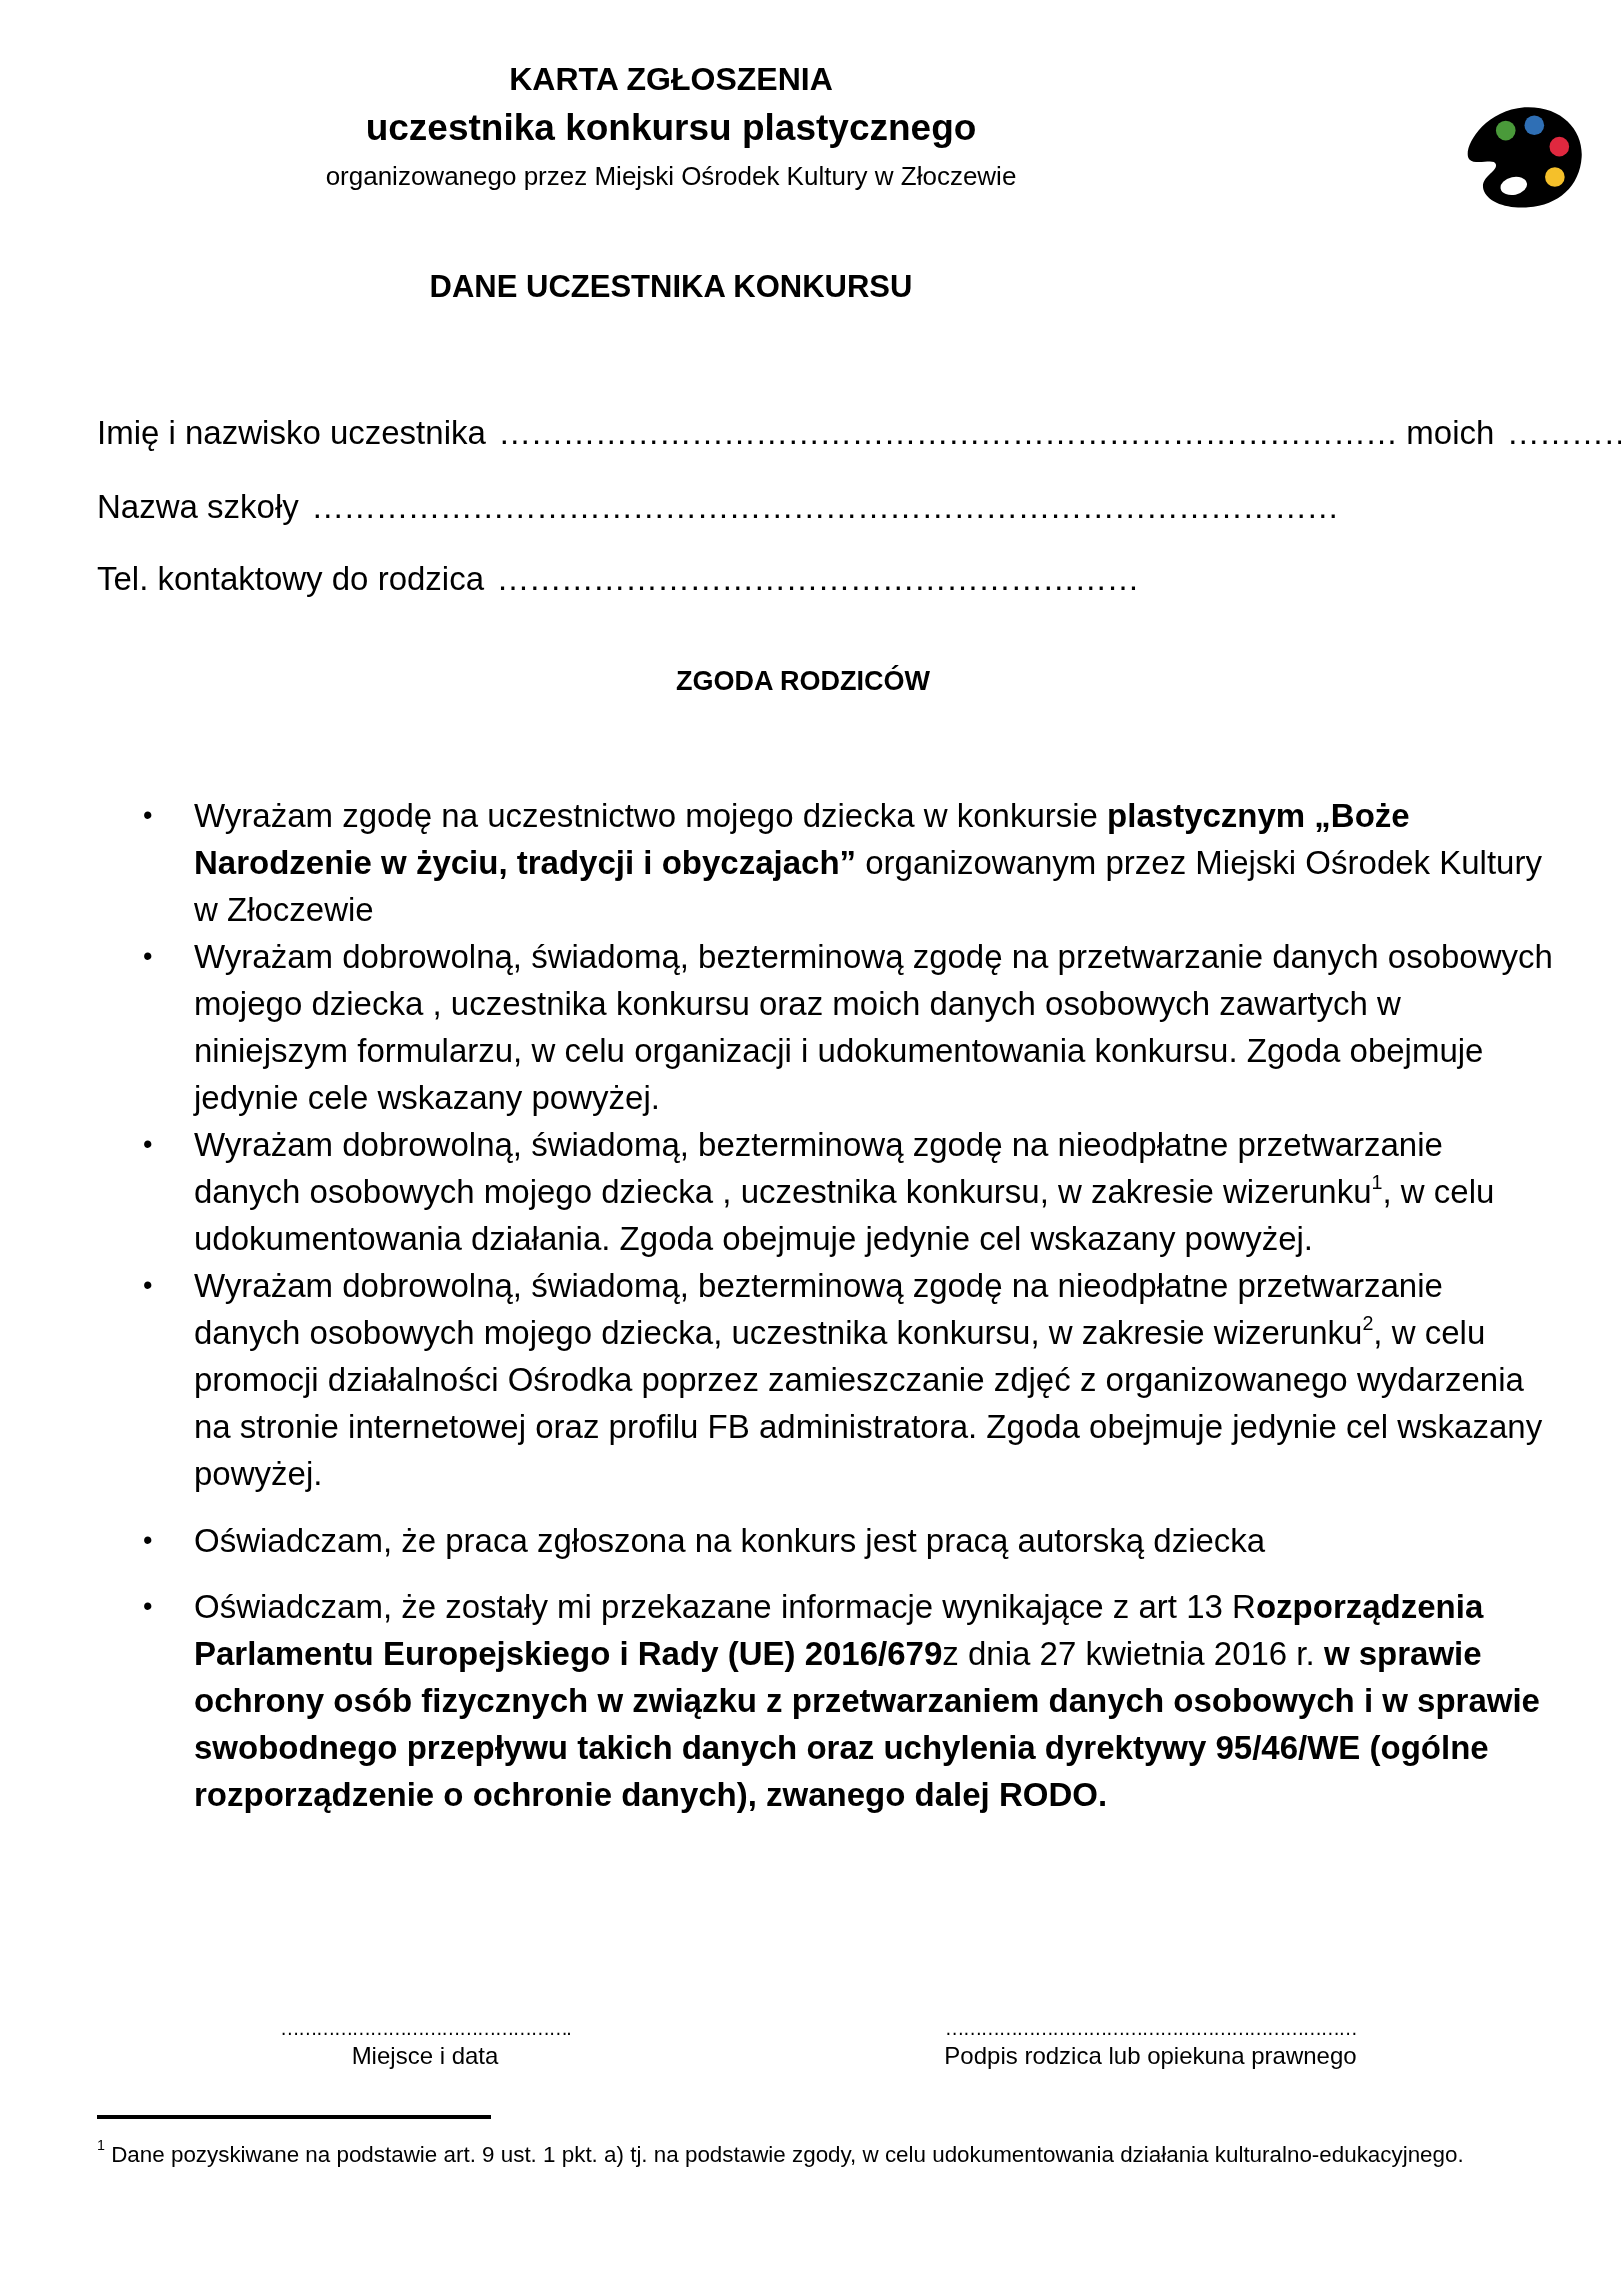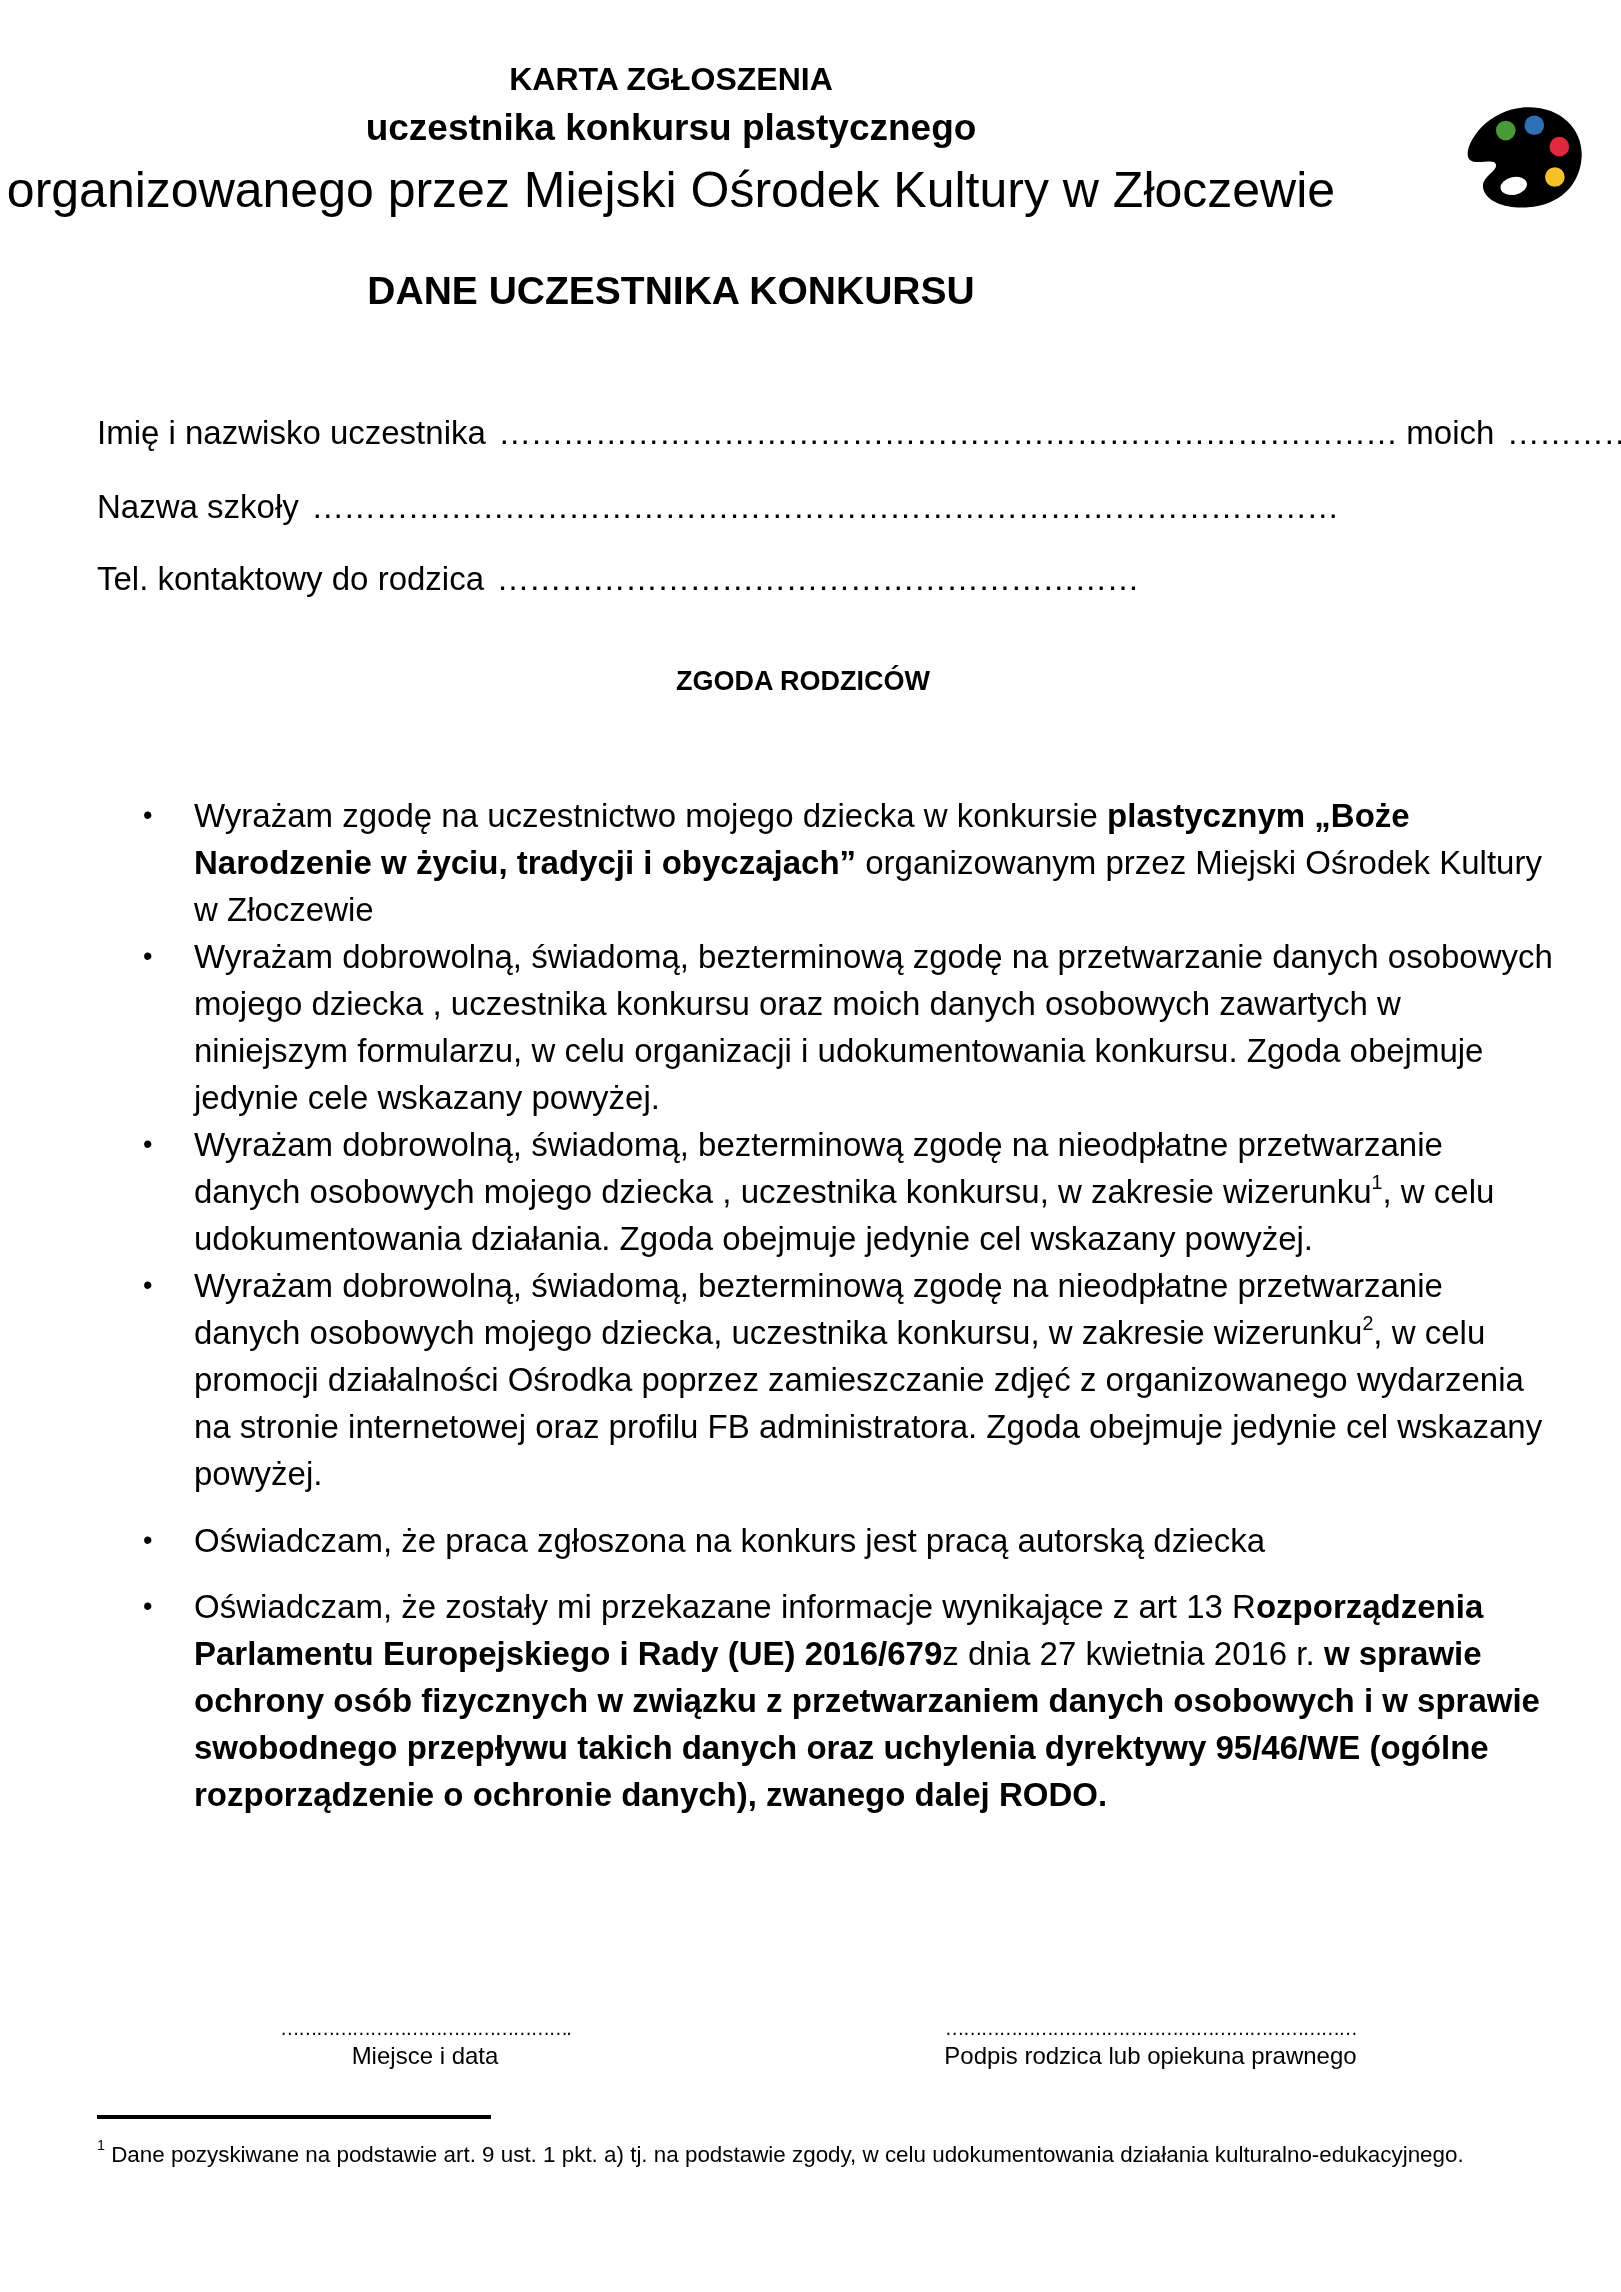--- a/index.html
+++ b/index.html
@@ -5,22 +5,22 @@
   html, body { margin: 0; padding: 0; background: #ffffff; }
   body {
     width: 1622px; height: 2293px; position: relative; overflow: hidden;
     font-family: "Liberation Sans", "DejaVu Sans", sans-serif; color: #000;
   }
   .page { position: absolute; left: 0; top: 0; width: 1622px; height: 2293px; }
 
   .hdr { position: absolute; left: 0; width: 1342px; text-align: center; }
   .hdr1 { top: 61px; font-size: 32px; font-weight: bold; }
   .hdr2 { top: 107px; font-size: 37px; font-weight: bold; }
-  .hdr3 { top: 161px; font-size: 50px; }
-  .hdr4 { top: 269px; font-size: 39px; font-weight: bold; }
+  .hdr3 { top: 161px; font-size: 26px; }
+  .hdr4 { top: 269px; font-size: 31px; font-weight: bold; }
 
   .logo { position: absolute; left: 1462px; top: 100px; width: 125px; height: 112px; }
 
   .field { position: absolute; left: 97px; font-size: 33px; white-space: nowrap; }
   .f1 { top: 414px; }
   .f2 { top: 488px; }
   .f3 { top: 560px; }
   .dots { letter-spacing: -0.9px; margin-left: 12.5px; }
 
   .sec { position: absolute; left: 0; width: 1606px; text-align: center; top: 666px; font-size: 27px; font-weight: bold; }

